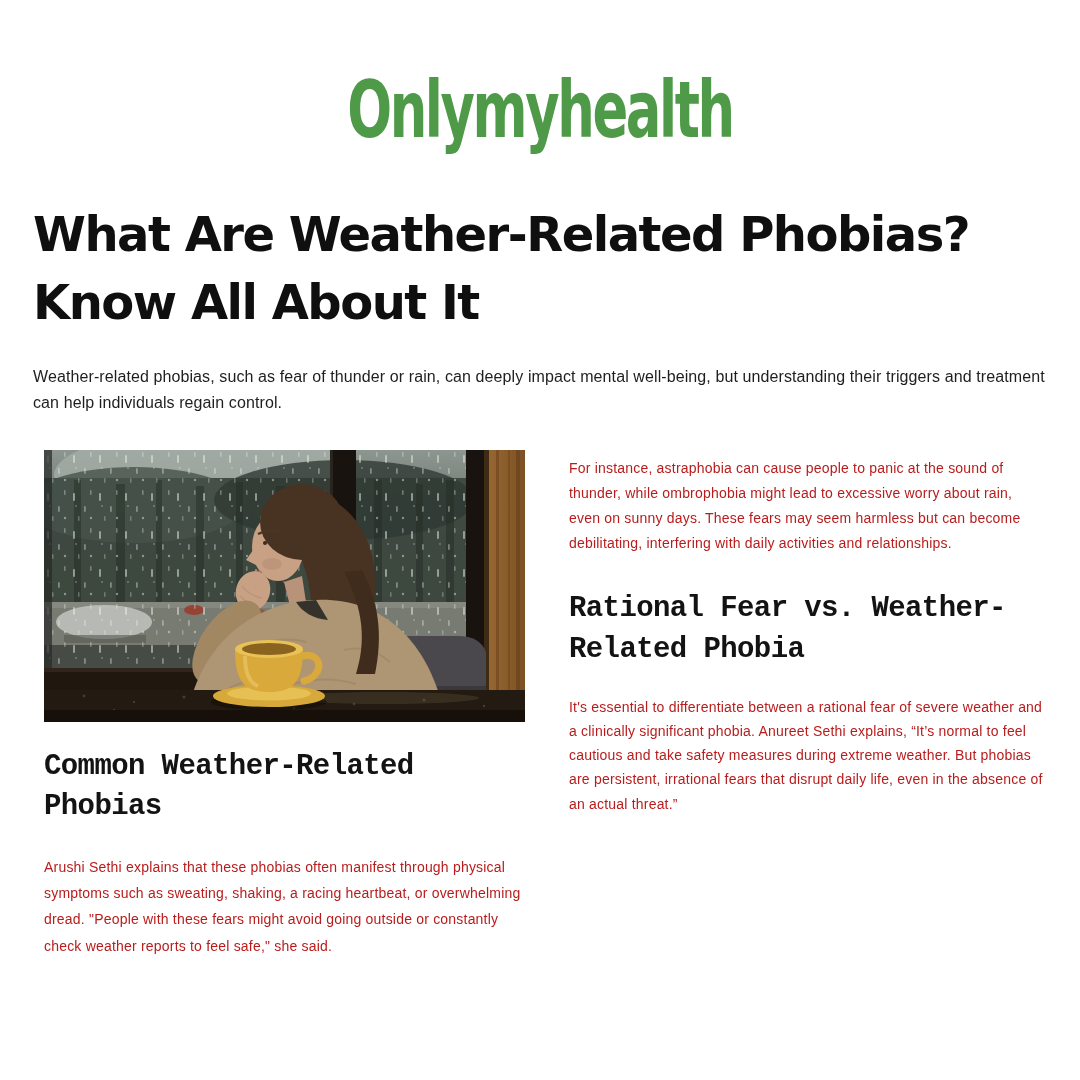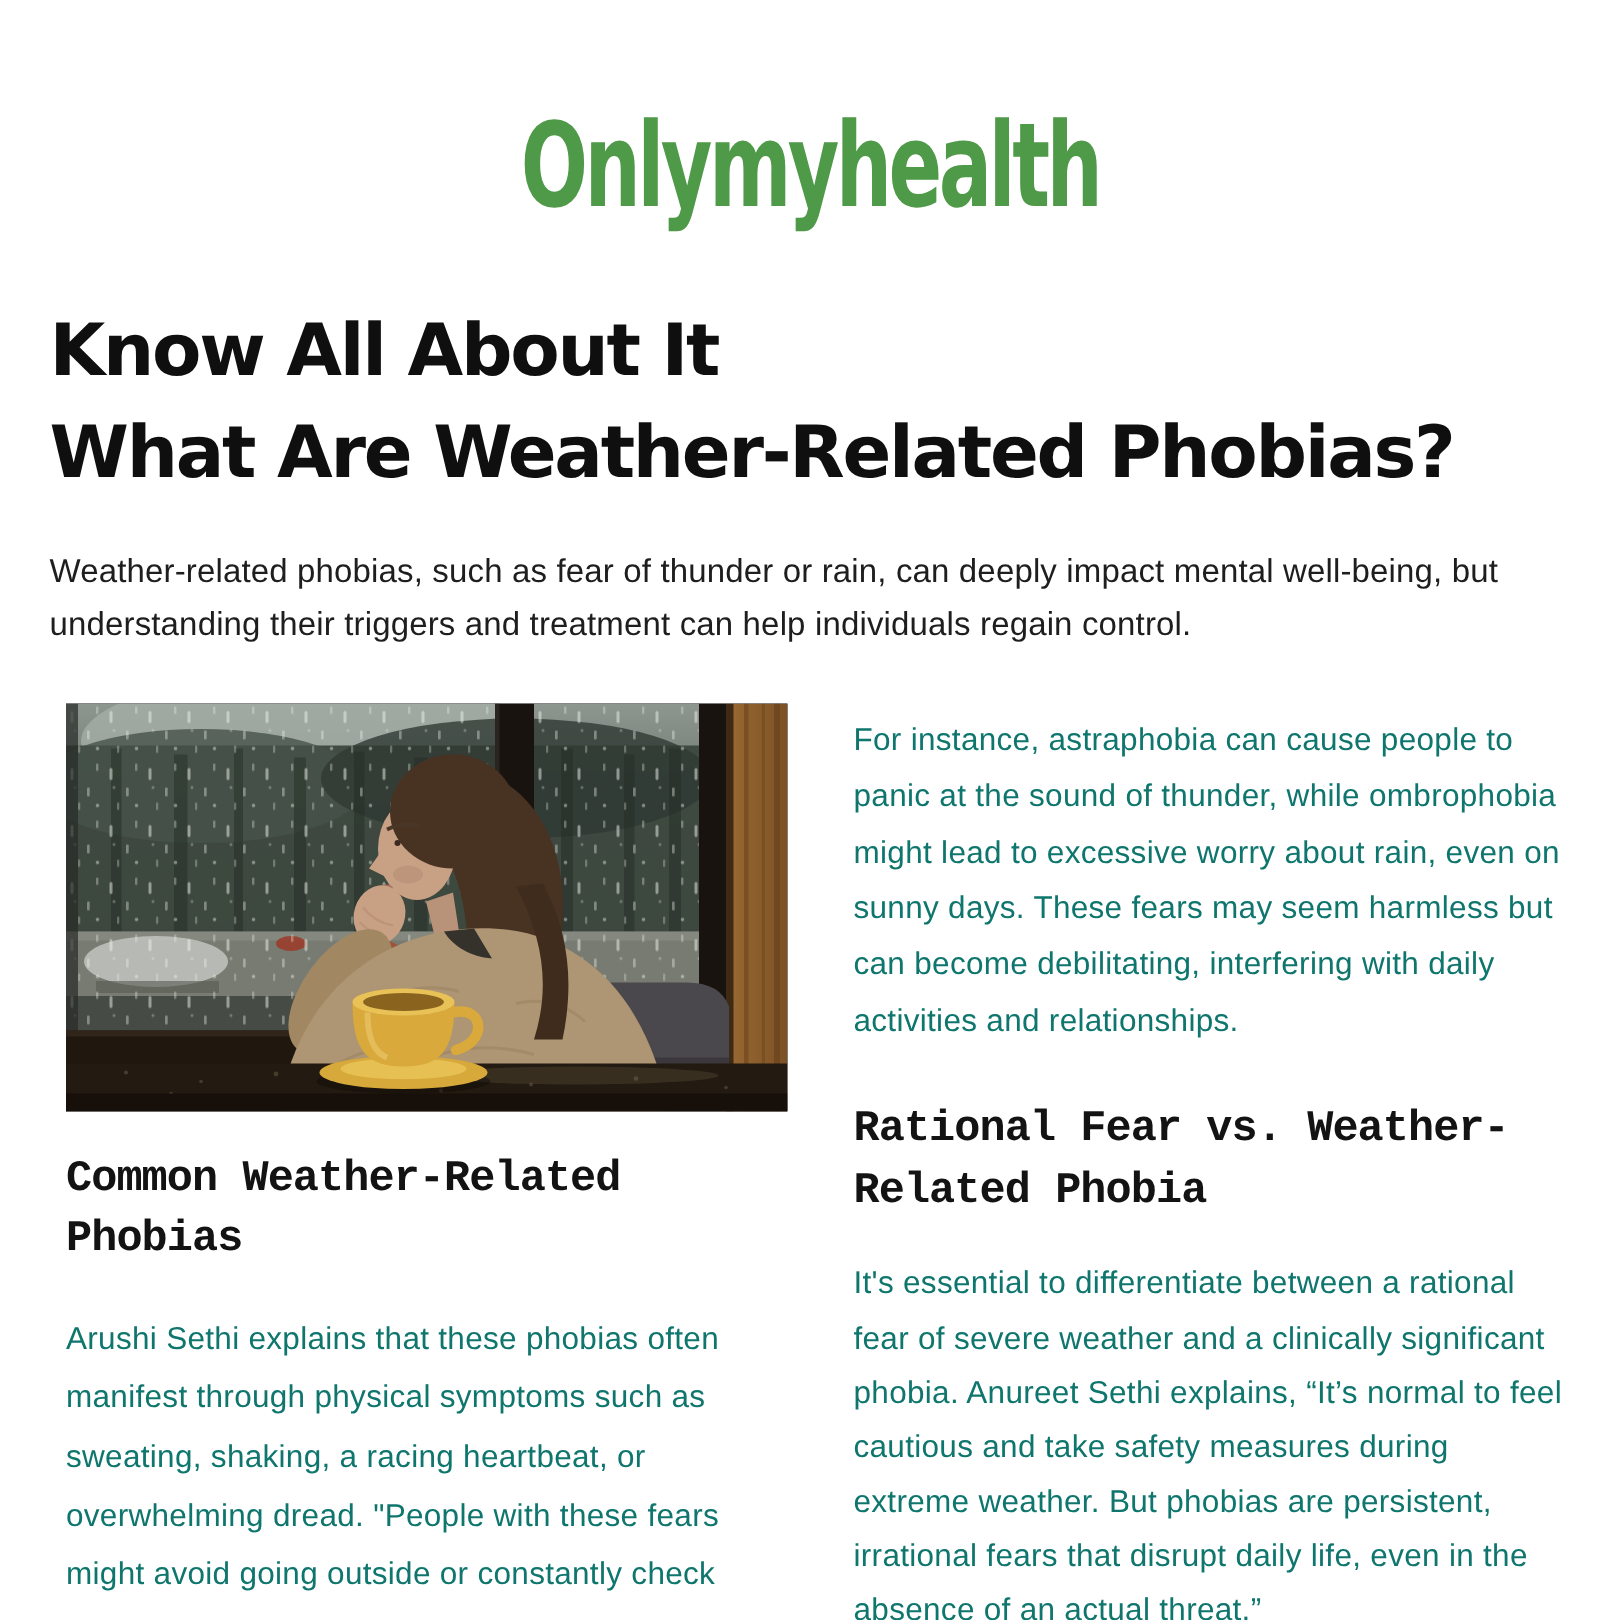--- a/index.html
+++ b/index.html
@@ -15,48 +15,48 @@
     transform:scale(.8,1.18);transform-origin:center;
   }
   h1{
     margin:40px 33px 0 33px;
     font-family:"DejaVu Sans",sans-serif;font-weight:bold;
     font-size:48px;line-height:1.42;color:#0f0f0f;letter-spacing:-1.5px;
   }
   h1 span{display:block}
   .standfirst{
     margin:28px 33px 0 33px;max-width:1016px;
-    font-size:22px;line-height:1.58;color:#1e1e1e;letter-spacing:.1px;
+    font-size:16px;line-height:1.58;color:#1e1e1e;letter-spacing:.1px;
   }
   .cols{display:flex;gap:44px;padding:35px 0 0 44px}
   .col-left{width:481px;flex:none}
   .col-right{width:474px;flex:none}
   figure.hero{margin:0;width:481px;height:272px;overflow:hidden;background:#2a2a28}
   figure.hero svg{display:block}
   h2{
     margin:0;font-family:Liberation Mono, monospace;font-weight:bold;
     font-size:29px;line-height:1.4;color:#131313;letter-spacing:-.6px;
   }
   .col-left h2{margin-top:25px}
   .col-right h2{margin-top:34px}
-  .body-text{margin:0;font-size:21px;color:#0f766e;letter-spacing:.2px}
+  .body-text{margin:0;font-size:14px;color:#b91c1c;letter-spacing:.2px}
   .col-left .body-text{margin-top:26px;line-height:1.87}
   .col-right .intro{margin-top:6px;line-height:1.78}
   .col-right .body-text.closing{margin-top:24px;line-height:1.73}
 </style>
 </head>
 <body>
 
 <header class="logo-wrap">
   <div class="logo">Onlymyhealth</div>
 </header>
 
 <h1>
+  <span>What Are Weather-Related Phobias?</span>
   <span>Know All About It</span>
-  <span>What Are Weather-Related Phobias?</span>
 </h1>
 
 <p class="standfirst">Weather-related phobias, such as fear of thunder or rain, can deeply impact mental well-being, but understanding their triggers and treatment can help individuals regain control.</p>
 
 <main class="cols">
 
   <section class="col-left">
 
     <figure class="hero" role="img" aria-label="Pensive woman resting her chin on her hand, looking out a rain-streaked cafe window, with a yellow cup and saucer on a dark wooden table">
       <svg width="481" height="272" viewBox="0 0 481 272" xmlns="http://www.w3.org/2000/svg">

